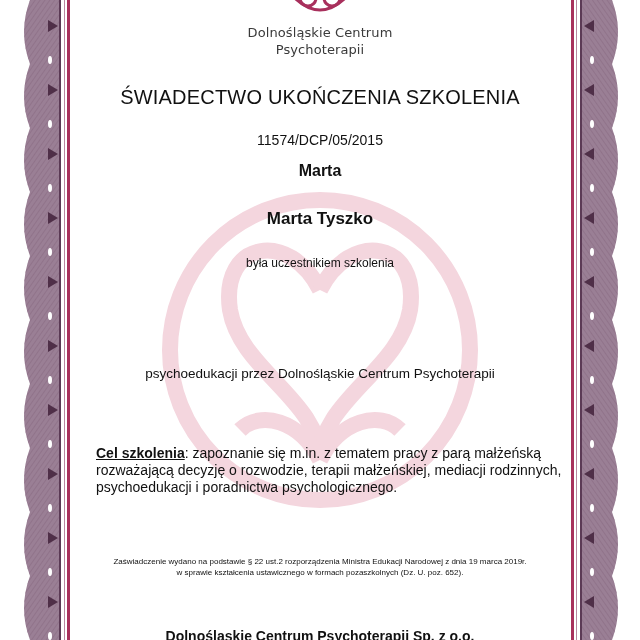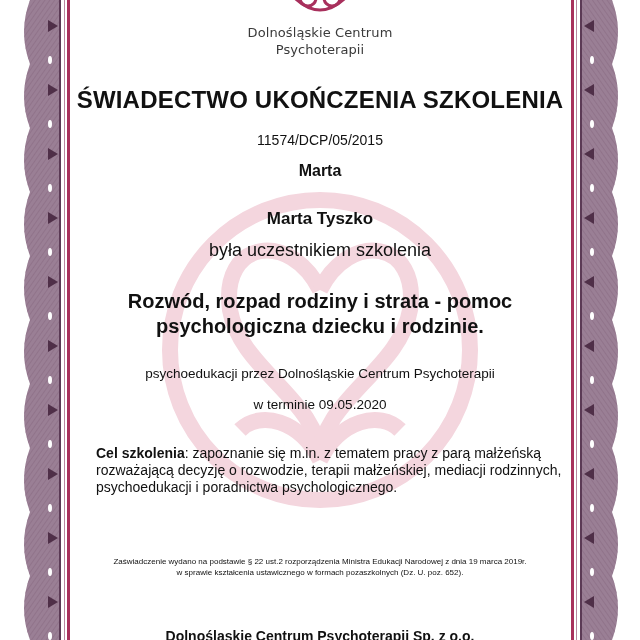--- a/index.html
+++ b/index.html
@@ -30,34 +30,34 @@
 
   
   .logo { position: absolute; left: 270px; top: -30px; width: 100px; height: 50px; }
   .logo-text {
     position: absolute; top: 24px; left: 0; width: 640px; text-align: center;
     font-family: "DejaVu Sans", sans-serif; font-size: 13px; line-height: 17px;
     color: #3a3a3a; letter-spacing: 0.1px;
   }
 
   .center { position: absolute; left: 0; width: 640px; text-align: center; }
-  .title { top: 86px; font-size: 24px; font-weight: bold; letter-spacing: 0.2px; }
+  .title { top: 86px; font-size: 20px; font-weight: normal; letter-spacing: 0.2px; }
   .cert-no { top: 132px; font-size: 14px; }
   .salutation { top: 162px; font-size: 16px; font-weight: bold; }
   .name { top: 209px; font-size: 17px; font-weight: bold; }
-  .intro { top: 240px; font-size: 18px; }
+  .intro { top: 256px; font-size: 12px; }
   .course { top: 289px; font-size: 20px; font-weight: bold; line-height: 25px; }
   .organizer { top: 366px; font-size: 13.5px; }
   .term { top: 397px; font-size: 13.5px; }
 
   .goal {
     position: absolute; left: 96px; top: 445px; width: 470px;
     font-size: 14px; line-height: 17px; text-align: left;
   }
-  .goal b { font-weight: bold; }
+  .goal b { font-weight: bold; text-decoration: underline; }
 
   .legal {
     top: 556px; font-size: 8px; line-height: 11px;
   }
   .place-date { top: 606px; font-size: 13.5px; }
   .company { top: 628px; font-size: 14px; font-weight: bold; }
 </style>
 </head>
 <body>
 
@@ -161,26 +161,21 @@
   <div class="logo-text">
     <div>Dolnośląskie Centrum</div>
     <div>Psychoterapii</div>
   </div>
 
   <div class="center title">ŚWIADECTWO UKOŃCZENIA SZKOLENIA</div>
   <div class="center cert-no">11574/DCP/05/2015</div>
   <div class="center salutation">Marta</div>
   <div class="center name">Marta Tyszko</div>
   <div class="center intro">była uczestnikiem szkolenia</div>
-  <div class="center course">
-    <div>Rozwód, rozpad rodziny i strata - pomoc</div>
-    <div>psychologiczna dziecku i rodzinie.</div>
-  </div>
   <div class="center organizer">psychoedukacji przez Dolnośląskie Centrum Psychoterapii</div>
-  <div class="center term">w terminie 09.05.2020</div>
 
   <div class="goal"><b>Cel szkolenia</b><span>: zapoznanie się m.in. z tematem pracy z parą małżeńską rozważającą decyzję o rozwodzie, terapii małżeńskiej, mediacji rodzinnych, psychoedukacji i poradnictwa psychologicznego.</span></div>
 
   <div class="center legal">
     <div>Zaświadczenie wydano na podstawie § 22 ust.2 rozporządzenia Ministra Edukacji Narodowej z dnia 19 marca 2019r.</div>
     <div>w sprawie kształcenia ustawicznego w formach pozaszkolnych (Dz. U. poz. 652).</div>
   </div>
 
   <div class="center company">Dolnośląskie Centrum Psychoterapii Sp. z o.o.</div>
 </div>

